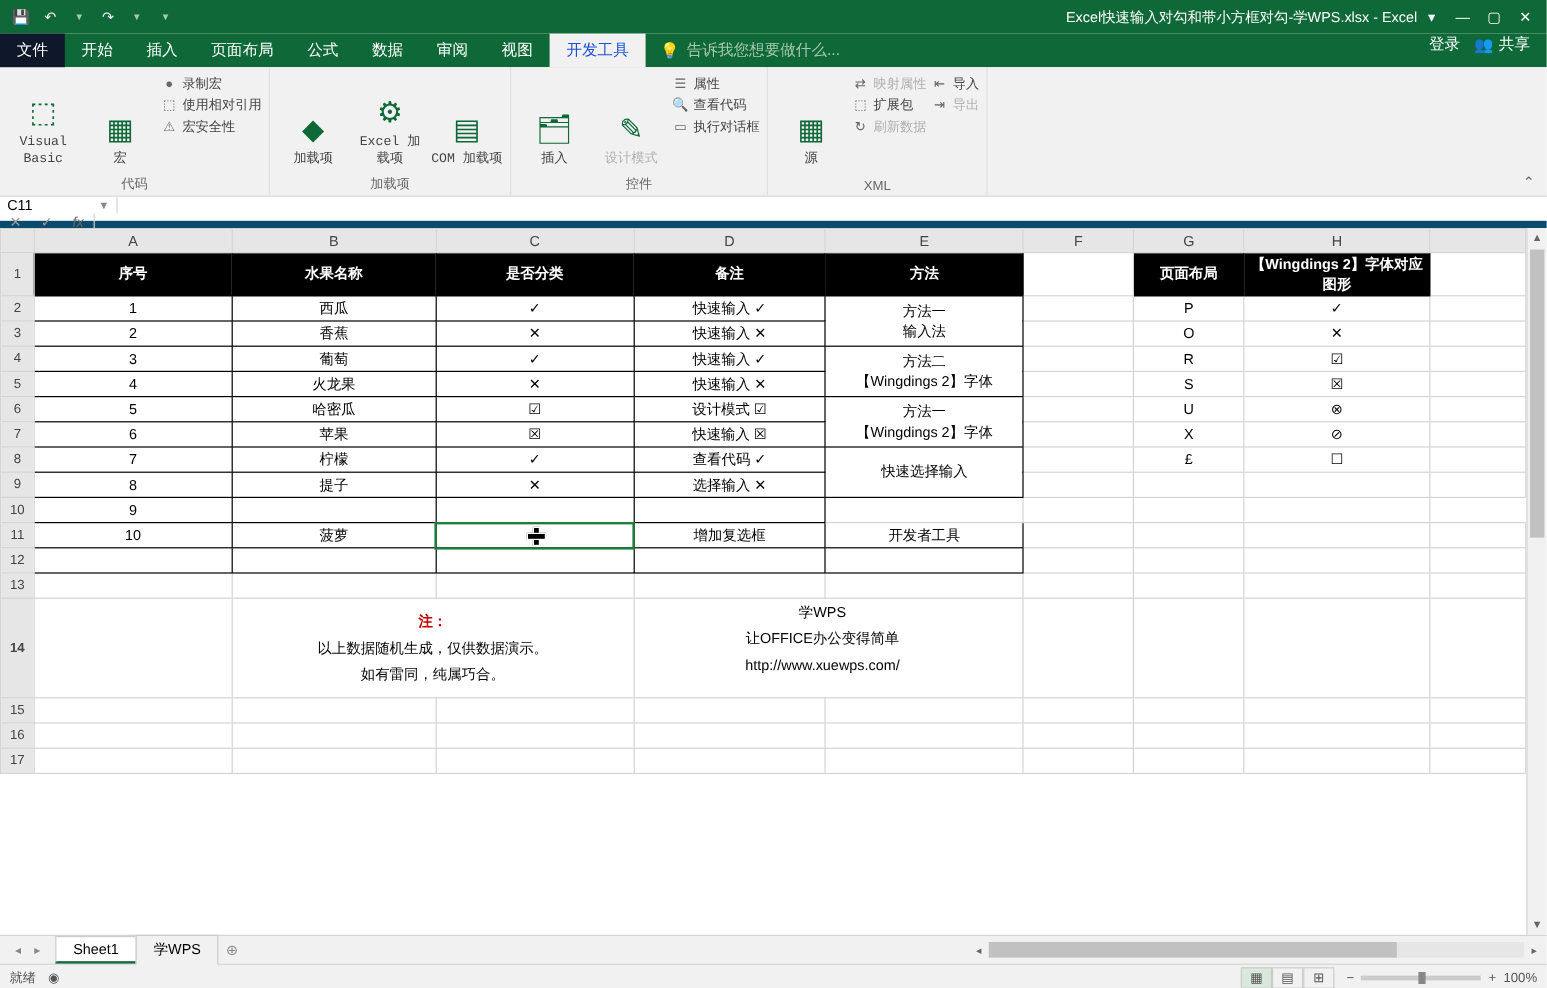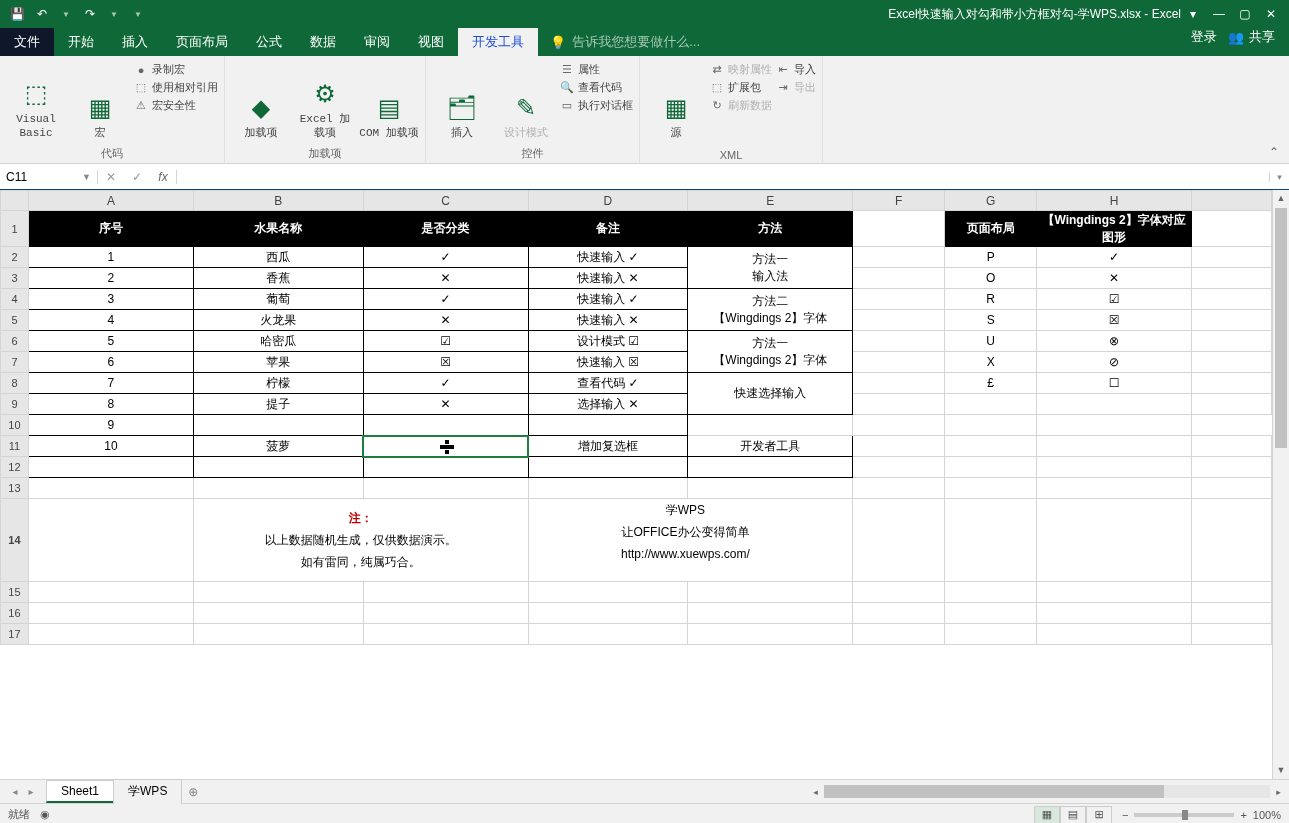--- a/index.html
+++ b/index.html
@@ -30,21 +30,21 @@
 .ribbon-btn-big { display: flex; flex-direction: column; align-items: center; width: 60px; font-size: 11px; color: #444; text-align: center; justify-content: flex-end; height: 80px; gap: 2px; }
 .ribbon-btn-big .ico { width: 32px; height: 32px; display: flex; align-items: center; justify-content: center; font-size: 24px; color: #0e6837; }
 .ribbon-btn-big .lbl { line-height: 14px; font-family: Liberation Mono, monospace; }
 .ribbon-col { display: flex; flex-direction: column; gap: 3px; font-size: 11px; color: #444; padding-top: 2px; }
 .ribbon-col .row { display: flex; align-items: center; gap: 4px; white-space: nowrap; }
 .ribbon-col .ico { width: 14px; height: 14px; display: inline-flex; align-items: center; justify-content: center; color: #666; font-size: 11px; }
 .ribbon-col .disabled { color: #b0b0b0; }
 .ribbon-collapse { margin-left: auto; padding: 4px 10px; font-size: 12px; color: #666; cursor: pointer; display: flex; align-items: flex-end; }
 
 
-.fbar-wrap { background: #fff; border-bottom: 1px solid #0c4a6e; height: 26px; display: flex; align-items: center; font-size: 12px; }
+.fbar-wrap { background: #fff; border-bottom: 6px solid #0c4a6e; height: 26px; display: flex; align-items: flex-start; font-size: 12px; flex-direction: column; }
 .namebox { width: 98px; border-right: 1px solid #d4d4d4; display: flex; align-items: center; padding: 0 6px; justify-content: space-between; }
 .namebox .dd { color: #888; font-size: 9px; }
 .fbar-btns { display: flex; align-items: center; border-right: 1px solid #d4d4d4; }
 .fbar-btns span { width: 26px; text-align: center; color: #999; }
 .fbar-btns .fx { color: #666; font-style: italic; }
 .fbar-input { flex: 1; padding: 0 6px; display: flex; align-items: center; }
 .fbar-expand { width: 20px; border-left: 1px solid #d4d4d4; display: flex; align-items: center; justify-content: center; color: #888; font-size: 9px; }
 
 
 .sheet-wrap { position: relative; height: 589px; display: flex; }

